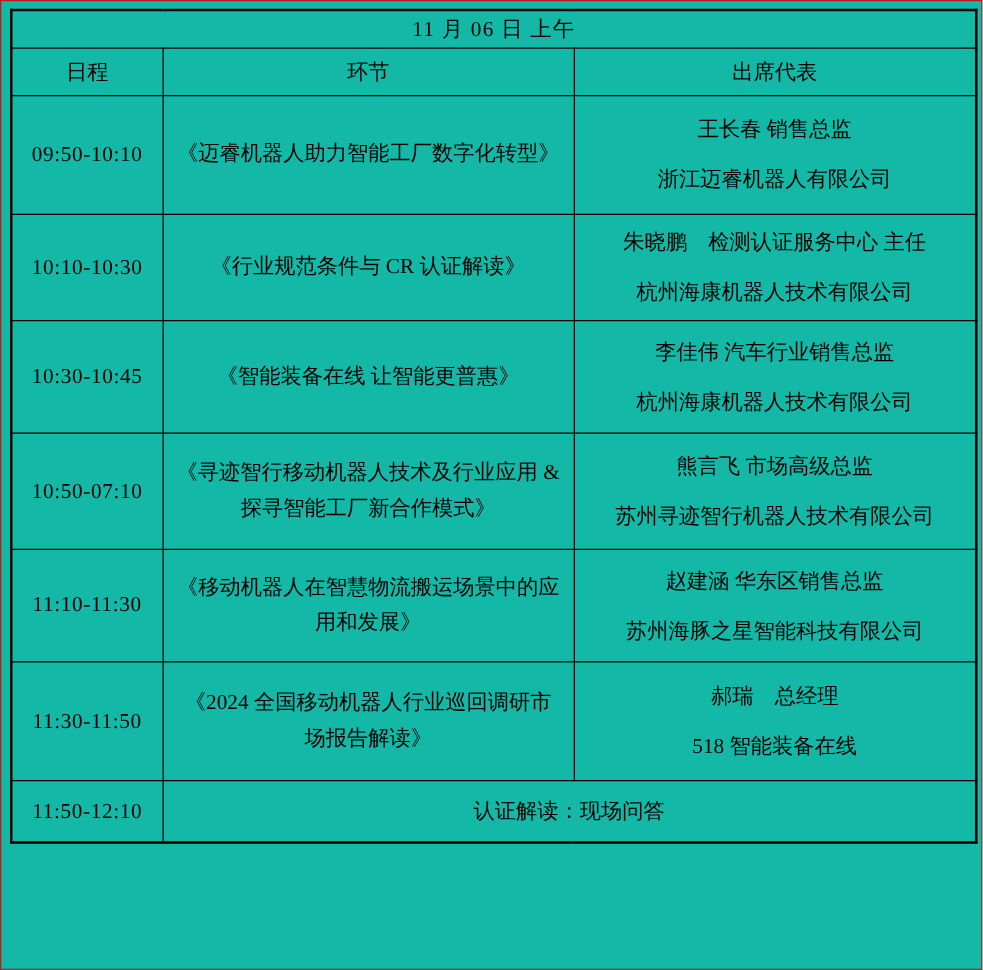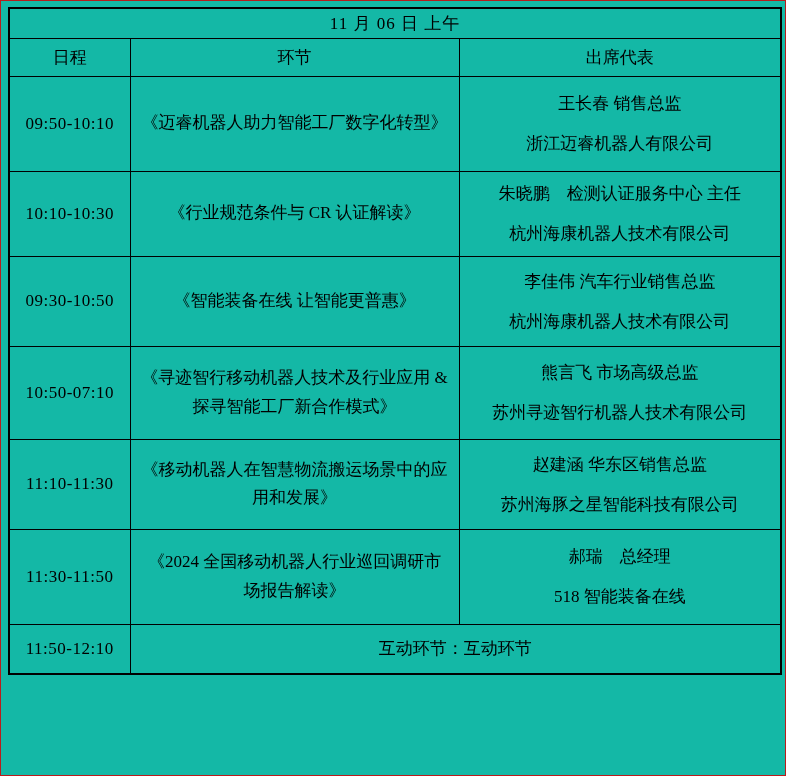--- a/index.html
+++ b/index.html
@@ -107,21 +107,21 @@
       <td class="session-cell">《行业规范条件与 CR 认证解读》</td>
       <td class="rep-cell">
         <div class="rep-lines">
           <div>朱晓鹏　检测认证服务中心 主任</div>
           <div>杭州海康机器人技术有限公司</div>
         </div>
       </td>
     </tr>
 
     <tr class="r4">
-      <td class="time-cell">09:30-10:50</td>
+      <td class="time-cell">10:30-10:45</td>
       <td class="session-cell">《智能装备在线 让智能更普惠》</td>
       <td class="rep-cell">
         <div class="rep-lines">
           <div>李佳伟 汽车行业销售总监</div>
           <div>杭州海康机器人技术有限公司</div>
         </div>
       </td>
     </tr>
 
     <tr class="r5">
@@ -152,18 +152,18 @@
       <td class="rep-cell">
         <div class="rep-lines">
           <div>郝瑞　总经理</div>
           <div>518 智能装备在线</div>
         </div>
       </td>
     </tr>
 
     <tr class="r8">
       <td class="time-cell">11:50-12:10</td>
-      <td colspan="2" class="session-cell">互动环节：互动环节</td>
+      <td colspan="2" class="session-cell">认证解读：现场问答</td>
     </tr>
 
   </tbody>
     </table>
 </div>
 
 </body></html>

